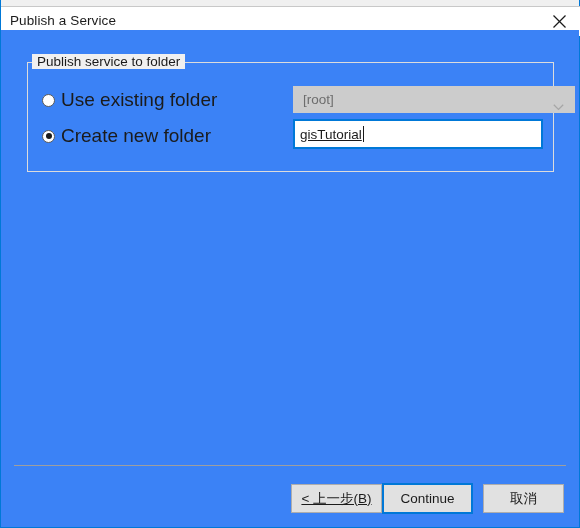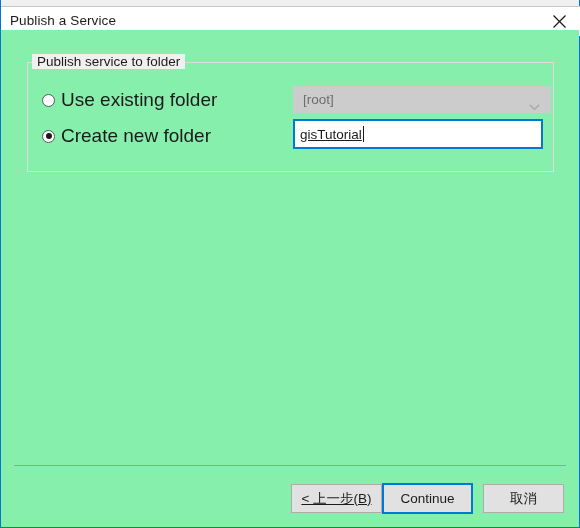--- a/index.html
+++ b/index.html
@@ -60,21 +60,21 @@
   }
   .close-button svg { display: block; }
 
   
   .client {
     position: absolute;
     left: 0;
     top: 30px;
     width: 578px;
     height: 497px;
-    background: #86efac;
+    background: #3b82f6;
   }
 
   
   .groupbox {
     position: absolute;
     left: 26px;
     top: 32px;
     width: 527px;
     height: 110px;
     border: 1px solid #dcdcdc;
@@ -127,21 +127,21 @@
     font-size: 19px;
     color: #1b1b1b;
     white-space: nowrap;
   }
 
   
   .combobox {
     position: absolute;
     left: 292px;
     top: 56px;
-    width: 258px;
+    width: 282px;
     height: 27px;
     background: #cccccc;
     border: 1px solid #cccccc;
     box-sizing: border-box;
     cursor: default;
     text-decoration: underline;
   }
   .combobox-value {
     position: absolute;
     left: 9px;

